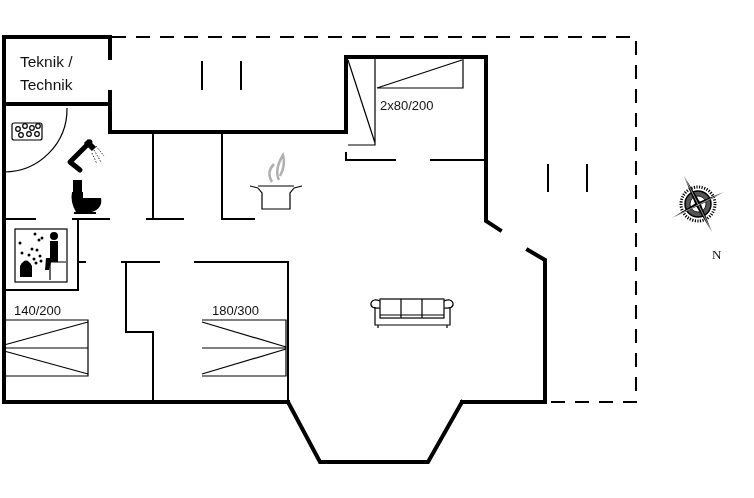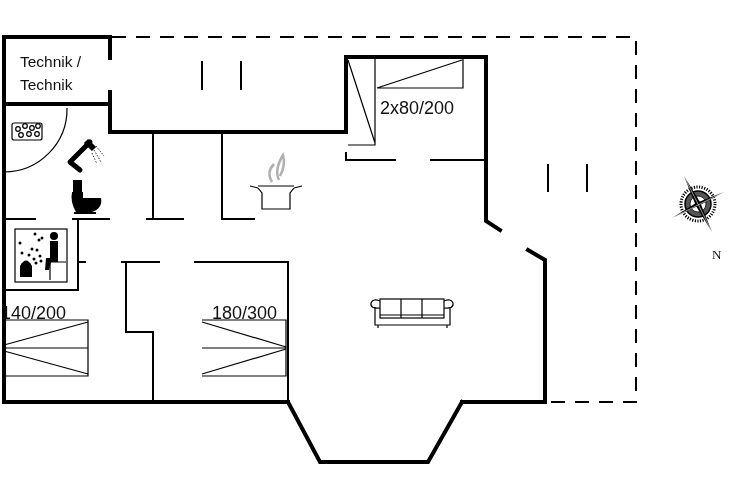--- a/index.html
+++ b/index.html
@@ -2,21 +2,21 @@
 <html><head>
 <meta charset="utf-8">
 <style>
   html, body { margin: 0; padding: 0; background: #ffffff; }
   body { width: 754px; height: 498px; overflow: hidden; position: relative; font-family: "Liberation Sans", sans-serif; }
   svg { position: absolute; left: 0; top: 0; }
   .wall { stroke: #000; stroke-width: 4; fill: none; stroke-linecap: square; }
   .thin { stroke: #000; stroke-width: 2; fill: none; }
   .hair { stroke: #000; stroke-width: 1.2; fill: none; }
   .dash { stroke: #000; stroke-width: 2; fill: none; stroke-dasharray: 14 10; }
-  .lbl { position: absolute; font-size: 18px; color: #111; white-space: nowrap; line-height: 1; }
+  .lbl { position: absolute; font-size: 13px; color: #111; white-space: nowrap; line-height: 1; }
   .teknik { position: absolute; left: 20px; top: 50px; font-size: 15.5px; line-height: 23px; color: #111; }
   .north { position: absolute; left: 712px; top: 247px; font-family: "Liberation Serif", serif; font-size: 13px; color: #111; }
 </style>
 </head>
 <body>
 
 <svg width="754" height="498" viewBox="0 0 754 498">
 
   <g>
     <path class="dash" d="M112 37 L636 37 L636 402 L548 402"></path>
@@ -125,19 +125,19 @@
     <circle r="17" fill="none" stroke="#000" stroke-width="3" stroke-dasharray="1.2 1.4"></circle>
     <circle r="13" fill="#555" stroke="#000" stroke-width="1.5"></circle>
     <circle r="8" fill="#fff" stroke="#000" stroke-width="0.8"></circle>
     <path d="M-14 -28 L2 -2 L14 28 L-2 2 Z" fill="#000"></path>
     <path d="M-26 14 L-2 -1 L26 -12 L2 1 Z" fill="#000"></path>
     <path d="M-14 -28 L14 28 M-26 14 L26 -12" stroke="#fff" stroke-width="0.6"></path>
   </g>
 </svg>
 
 <div class="teknik">
-  <div>Technik /</div>
+  <div>Teknik /</div>
   <div>Technik</div>
 </div>
 <div class="lbl" style="left:380px; top:99px;">2x80/200</div>
-<div class="lbl" style="left:1px; top:304px;">140/200</div>
+<div class="lbl" style="left:14px; top:304px;">140/200</div>
 <div class="lbl" style="left:212px; top:304px;">180/300</div>
 <div class="north">N</div>
 
 </body></html>

